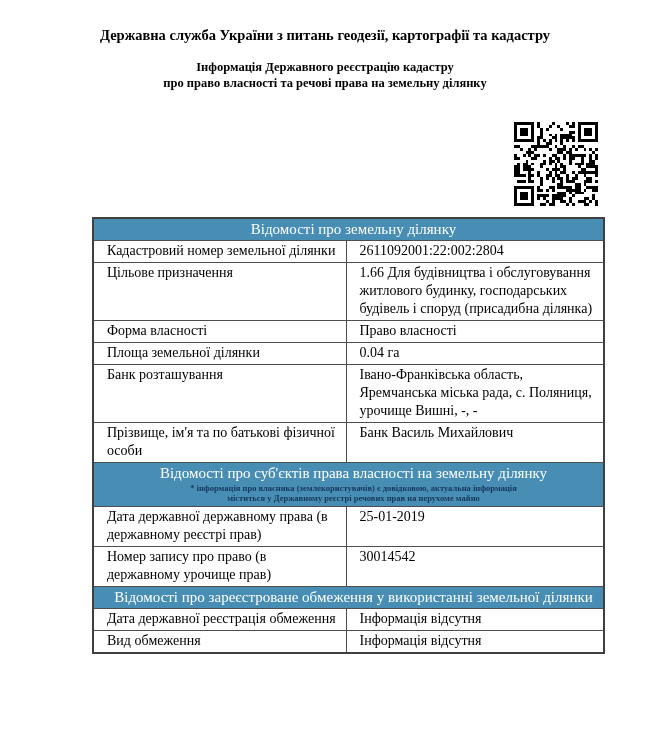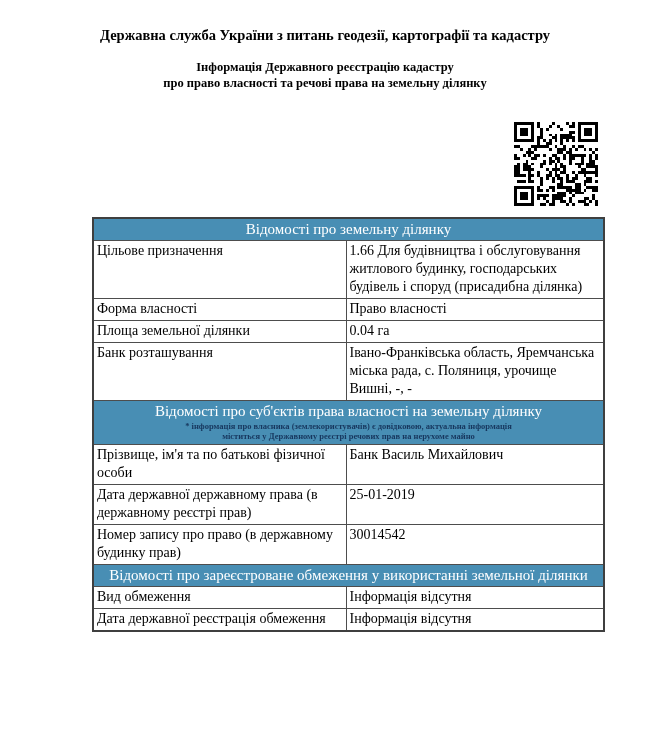--- a/index.html
+++ b/index.html
@@ -44,21 +44,21 @@
     table-layout: fixed;
     width: 511px;
     margin: 11px 0 0 92px;
     border: 2px solid var(--border-dark);
     font-size: 14px;
   }
   table.cadastre col.c1 { width: 253px; }
   table.cadastre col.c2 { width: 258px; }
   table.cadastre td {
     border: 1px solid var(--border-mid);
-    padding: 1px 3px 2px 3px;
+    padding: 1px 3px 2px 13px;
     line-height: 18px;
     vertical-align: top;
     word-wrap: break-word;
   }
   td.section-header {
     background: var(--hdr-bg);
     color: var(--hdr-text);
     text-align: center;
     padding: 1px 2px 2px 2px;
   }
@@ -490,62 +490,66 @@
         <col class="c1">
         <col class="c2">
       </colgroup>
     <tbody id="table-body">
         <tr>
           <td colspan="2" class="section-header">
             <div class="section-title">Відомості про земельну ділянку</div>
           </td>
         </tr>
         <tr>
+          <td>Кадастровий номер земельної ділянки</td>
+          <td>2611092001:22:002:2804</td>
+        </tr>
+        <tr>
           <td>Цільове призначення</td>
           <td>1.66 Для будівництва і обслуговування житлового будинку, господарських будівель і споруд (присадибна ділянка)</td>
         </tr>
         <tr>
           <td>Форма власності</td>
           <td>Право власності</td>
         </tr>
         <tr>
           <td>Площа земельної ділянки</td>
           <td>0.04 га</td>
         </tr>
         <tr>
           <td>Банк розташування</td>
           <td>Івано-Франківська область, Яремчанська міська рада, с. Поляниця, урочище Вишні, -, -</td>
+        </tr>
+        <tr>
+          <td>Прізвище, ім'я та по батькові фізичної особи</td>
+          <td>Банк Василь Михайлович</td>
         </tr>
         <tr>
           <td colspan="2" class="section-header">
             <div class="section-title">Відомості про суб'єктів права власності на земельну ділянку</div>
             <div class="section-note">* інформація про власника (землекористувачів) є довідковою, актуальна інформація міститься у Державному реєстрі речових прав на нерухоме майно</div>
           </td>
         </tr>
         <tr>
-          <td>Прізвище, ім'я та по батькові фізичної особи</td>
-          <td>Банк Василь Михайлович</td>
-        </tr>
-        <tr>
           <td>Дата державної державному права (в державному реєстрі прав)</td>
           <td>25-01-2019</td>
         </tr>
         <tr>
-          <td>Номер запису про право (в державному будинку прав)</td>
+          <td>Номер запису про право (в державному урочище прав)</td>
           <td>30014542</td>
         </tr>
         <tr>
           <td colspan="2" class="section-header">
             <div class="section-title">Відомості про зареєстроване обмеження у використанні земельної ділянки</div>
           </td>
         </tr>
         <tr>
+          <td>Дата державної реєстрація обмеження</td>
+          <td>Інформація відсутня</td>
+        </tr>
+        <tr>
           <td>Вид обмеження</td>
-          <td>Інформація відсутня</td>
-        </tr>
-        <tr>
-          <td>Дата державної реєстрація обмеження</td>
           <td>Інформація відсутня</td>
         </tr>
       </tbody>
   </table>
 
 </div>
 
 </body></html>

